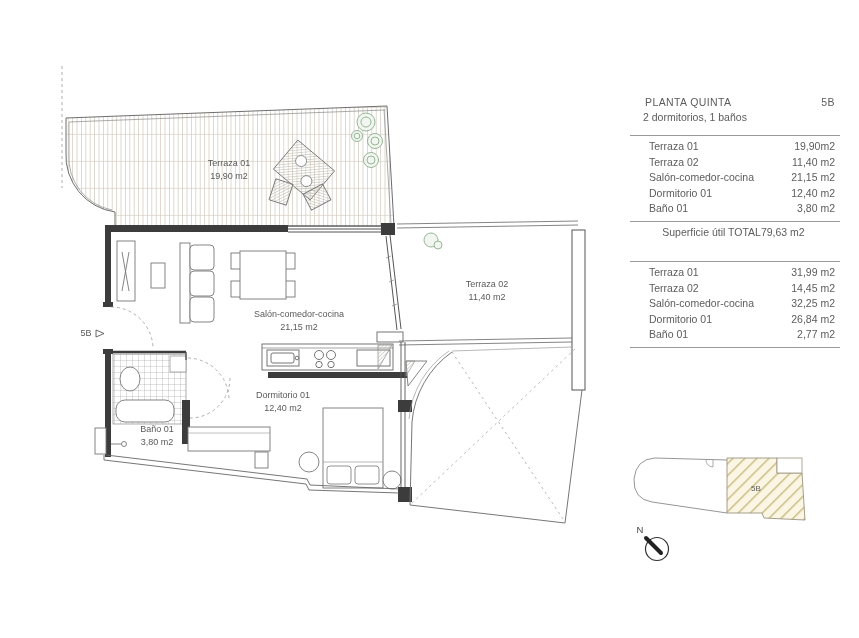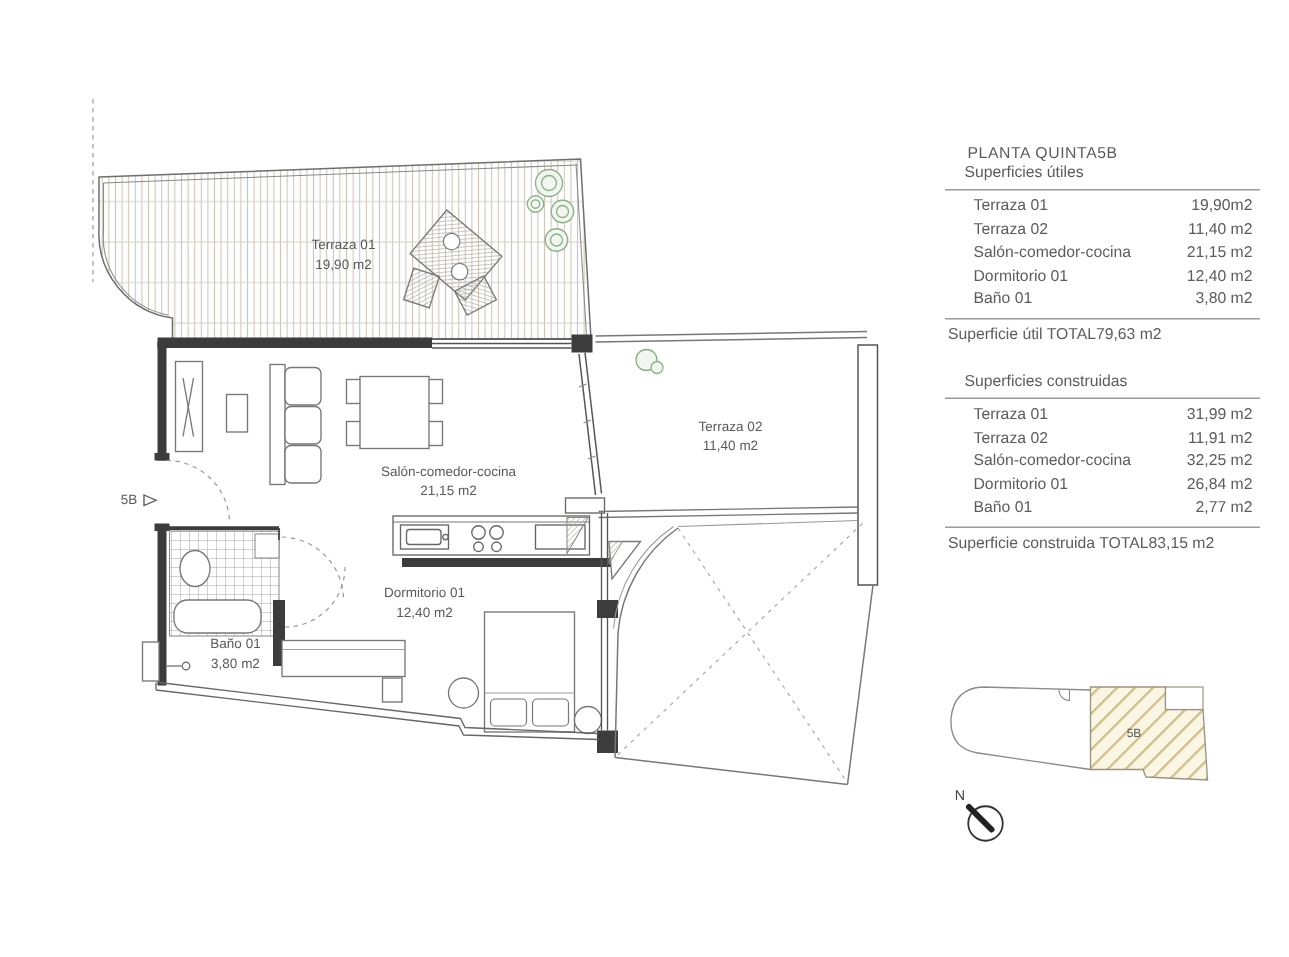--- a/index.html
+++ b/index.html
@@ -5,29 +5,29 @@
   html,body{margin:0;padding:0}
   body{
     width:859px;height:638px;position:relative;overflow:hidden;
     background:#ffffff;font-family:"Liberation Sans",sans-serif;
   }
   #plan-svg{position:absolute;left:0;top:0}
   .panel{
     position:absolute;left:630px;top:96px;width:210px;
     color:#5c5c5c;font-size:10.5px;line-height:13px;
   }
-  .trow{display:flex;margin-left:15px;letter-spacing:.4px}
+  .trow{display:flex;justify-content:space-between;margin-left:15px;letter-spacing:.4px}
   .trow .unit{padding-right:5px}
   .subtitle{margin:2px 0 11px 13px}
   .heading{margin-left:13px}
   .rule{border:0;border-top:1px solid #9a9a9a;margin:4px 0 3px 0;height:0}
   .row{display:flex;justify-content:space-between;line-height:15.6px}
   .row .rlabel{margin-left:19px}
   .row .rvalue,.total .rvalue{padding-right:5px}
-  .total{display:flex;justify-content:flex-start;line-height:15px;margin-top:3px}
+  .total{display:flex;justify-content:center;line-height:15px;margin-top:3px}
   .total .rlabel{margin-left:2px}
   .gap{height:17px}
   text{fill:#5a5a5a;font-family:"Liberation Sans",sans-serif;font-size:9px}
   .lbl{text-anchor:middle}
 </style>
 </head>
 <body>
 
 <svg id="plan-svg" width="859" height="638" viewBox="0 0 859 638">
   <defs>
@@ -227,22 +227,22 @@
     <line x1="661" y1="553" x2="646" y2="538" stroke="#222" stroke-width="4" stroke-linecap="round"></line>
     <text class="lbl" x="640" y="533" style="font-size:9.5px;fill:#444">N</text>
   </g>
 </svg>
 
 <div class="panel">
   <div class="trow">
     <span>PLANTA QUINTA</span>
     <span class="unit">5B</span>
   </div>
-
-  <div class="heading">Superficies útiles</div>
+  <div class="subtitle">2 dormitorios, 1 baños</div>
+
   <hr class="rule">
   <div class="row">
     <span class="rlabel">Terraza 01</span>
     <span class="rvalue">19,90m2</span>
   </div>
   <div class="row">
     <span class="rlabel">Terraza 02</span>
     <span class="rvalue">11,40 m2</span>
   </div>
   <div class="row">
@@ -258,40 +258,35 @@
     <span class="rvalue">3,80 m2</span>
   </div>
   <hr class="rule">
   <div class="total">
     <span class="rlabel">Superficie útil TOTAL</span>
     <span class="rvalue">79,63 m2</span>
   </div>
 
   <div class="gap"></div>
 
-  <div class="heading">Superficies construidas</div>
   <hr class="rule">
   <div class="row">
     <span class="rlabel">Terraza 01</span>
     <span class="rvalue">31,99 m2</span>
   </div>
   <div class="row">
     <span class="rlabel">Terraza 02</span>
-    <span class="rvalue">11,91 m2</span>
+    <span class="rvalue">14,45 m2</span>
   </div>
   <div class="row">
     <span class="rlabel">Salón-comedor-cocina</span>
     <span class="rvalue">32,25 m2</span>
   </div>
   <div class="row">
     <span class="rlabel">Dormitorio 01</span>
     <span class="rvalue">26,84 m2</span>
   </div>
   <div class="row">
     <span class="rlabel">Baño 01</span>
     <span class="rvalue">2,77 m2</span>
   </div>
   <hr class="rule">
-  <div class="total">
-    <span class="rlabel">Superficie construida TOTAL</span>
-    <span class="rvalue">83,15 m2</span>
-  </div>
 </div>
 
 </body></html>

